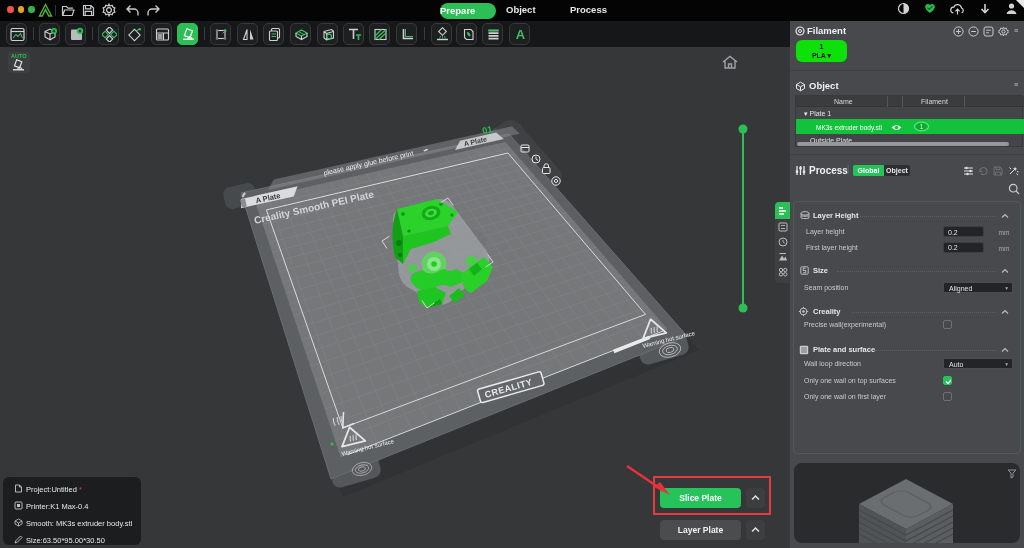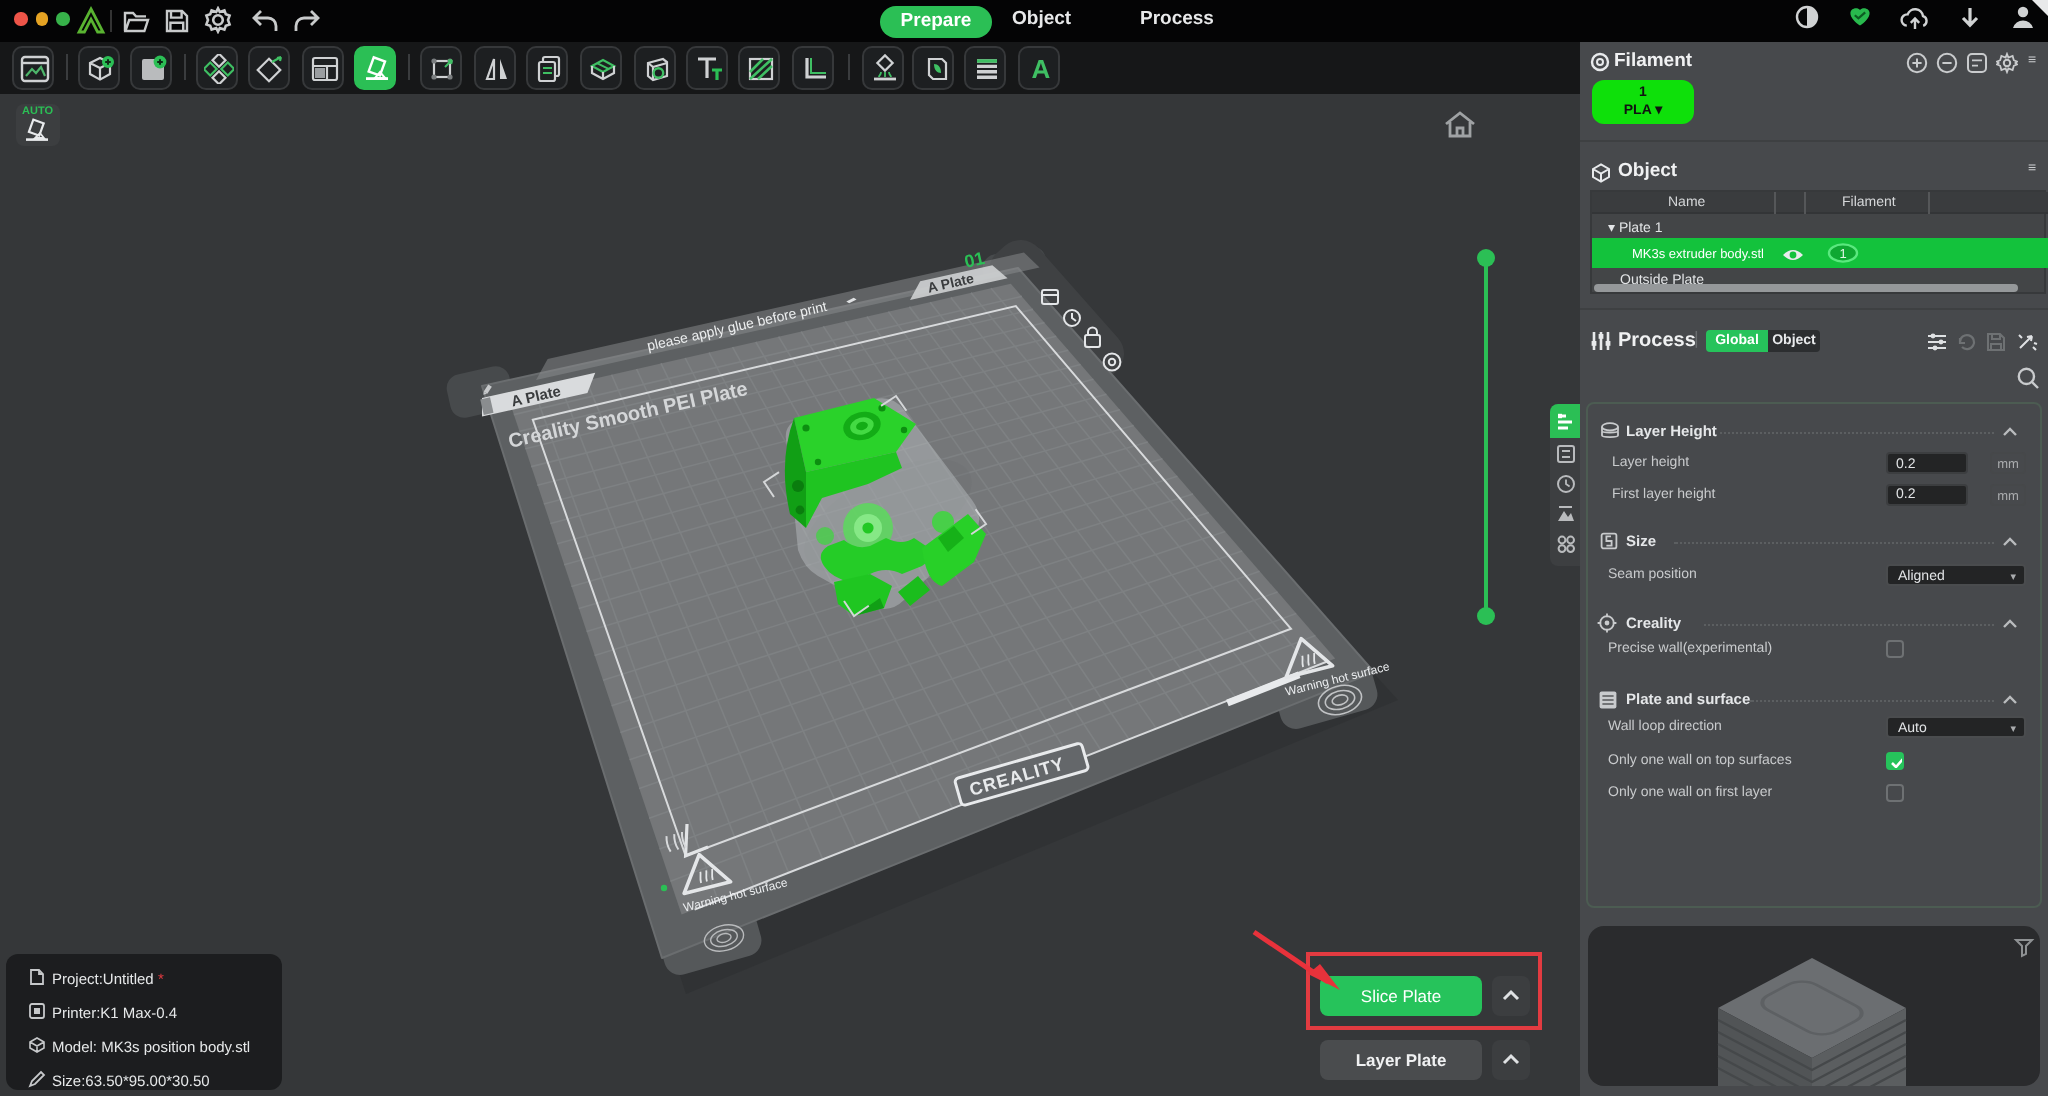--- a/index.html
+++ b/index.html
@@ -29,21 +29,21 @@
     </svg>
  <svg class="abs" style="left:102px;top:3px" width="14" height="14" viewBox="0 0 14 14">
       <path d="M7 4.6 A2.4 2.4 0 1 0 7 9.4 A2.4 2.4 0 1 0 7 4.6 M7 1.2 L7.9 3 L10.2 2.2 L10.9 4.1 L12.8 4.8 L12 7 L12.8 9.2 L10.9 9.9 L10.2 11.8 L7.9 11 L7 12.8 L6.1 11 L3.8 11.8 L3.1 9.9 L1.2 9.2 L2 7 L1.2 4.8 L3.1 4.1 L3.8 2.2 L6.1 3 Z" fill="none" stroke="#c8cacb" stroke-width="1.3"></path>
     </svg>
  <svg class="abs" style="left:125px;top:4px" width="15" height="13" viewBox="0 0 15 13">
       <path d="M5.5 1.5 L2 5 L5.5 8.5 M2 5 H9 A4 4 0 0 1 13 9 V11.5" fill="none" stroke="#c8cacb" stroke-width="1.4"></path>
     </svg>
  <svg class="abs" style="left:146px;top:4px" width="15" height="13" viewBox="0 0 15 13">
       <path d="M9.5 1.5 L13 5 L9.5 8.5 M13 5 H6 A4 4 0 0 0 2 9 V11.5" fill="none" stroke="#c8cacb" stroke-width="1.4"></path>
     </svg>
- <div class="abs" style="left:440px;top:2.5px;width:56px;height:16px;background:#2bbf55;border-radius:8px;text-align:center;line-height:16px;color:#fff;font-size:9.5px;font-weight:bold">Prepare</div>
+ <div class="abs" style="left:440px;top:2.5px;width:56px;height:16px;background:#2bbf55;border-radius:8px;line-height:16px;color:#fff;font-size:9.5px;font-weight:bold">Prepare</div>
  <div class="abs" style="left:506px;top:4px;color:#e8e9ea;font-size:9.5px;font-weight:bold">Object</div>
  <div class="abs" style="left:570px;top:4px;color:#e8e9ea;font-size:9.5px;font-weight:bold">Process</div>
  <svg class="abs" style="left:897px;top:2px" width="13" height="13" viewBox="0 0 13 13">
       <circle cx="6.5" cy="6.5" r="5" fill="none" stroke="#d0d2d3" stroke-width="1.2"></circle>
       <path d="M6.5 1.5 A5 5 0 0 1 6.5 11.5 Z" fill="#d0d2d3"></path>
     </svg>
  <svg class="abs" style="left:924px;top:2.5px" width="12" height="12" viewBox="0 0 12 12">
       <path d="M6 2 C7 0.5 10.5 0.8 10.8 3.4 C11 5.8 8 8.6 6 9.8 C4 8.6 1 5.8 1.2 3.4 C1.5 0.8 5 0.5 6 2 Z" fill="#28b94d"></path>
       <path d="M3.4 4.6 L5.2 6.2 L8.6 3.2" fill="none" stroke="#0c5c22" stroke-width="1.1"></path>
     </svg>
@@ -427,28 +427,28 @@
     </svg>
  <div class="abs" style="left:23px;top:7.5px">Project:Untitled<span style="color:#e23b41"> *</span></div>
  <svg class="abs" style="left:11px;top:24px" width="9" height="9" viewBox="0 0 9 9">
       <rect x="1" y="1" width="7" height="7" rx="1" fill="none" stroke="#c6c8ca" stroke-width="0.9"></rect>
       <rect x="3" y="3" width="3" height="3" fill="#c6c8ca"></rect>
     </svg>
  <div class="abs" style="left:23px;top:24.5px">Printer:K1 Max-0.4</div>
  <svg class="abs" style="left:11px;top:41px" width="9" height="9" viewBox="0 0 9 9">
       <path d="M1 3 L4.5 1 L8 3 L8 6 L4.5 8 L1 6 Z M1 3 L4.5 5 L8 3 M4.5 5 V8" fill="none" stroke="#c6c8ca" stroke-width="0.8"></path>
     </svg>
- <div class="abs" style="left:23px;top:41.5px">Model: MK3s position body.stl</div>
+ <div class="abs" style="left:23px;top:41.5px">Smooth: MK3s extruder body.stl</div>
  <svg class="abs" style="left:11px;top:58px" width="9" height="9" viewBox="0 0 9 9">
       <path d="M1 8 L2 5.5 L6.5 1 L8 2.5 L3.5 7 Z" fill="none" stroke="#c6c8ca" stroke-width="0.9"></path>
     </svg>
  <div class="abs" style="left:23px;top:58.5px">Size:63.50*95.00*30.50</div>
 </div>
 
-<div class="abs" style="left:660px;top:488px;width:81px;height:20px;background:#26c35b;border-radius:4px;text-align:center;line-height:20px;color:#fff;font-size:8.5px;font-weight:normal">Slice Plate</div>
+<div class="abs" style="left:660px;top:488px;width:81px;height:20px;background:#26c35b;border-radius:4px;text-align:center;line-height:20px;color:#fff;font-size:8.5px;font-weight:bold">Slice Plate</div>
 <div class="abs" style="left:746px;top:488px;width:19px;height:20px;background:#3c3e40;border-radius:4px">
     <svg class="abs" style="left:5px;top:6px" width="9" height="8" viewBox="0 0 9 8">
       <path d="M1 5.5 L4.5 2 L8 5.5" fill="none" stroke="#dfe1e3" stroke-width="1.5"></path>
     </svg>
   </div>
 <div class="abs" style="left:660px;top:520px;width:81px;height:20px;background:#4a4c4e;border-radius:4px;text-align:center;line-height:20px;color:#f0f1f2;font-size:8.5px;font-weight:bold">Layer Plate</div>
 <div class="abs" style="left:746px;top:520px;width:19px;height:20px;background:#3c3e40;border-radius:4px">
     <svg class="abs" style="left:5px;top:6px" width="9" height="8" viewBox="0 0 9 8">
       <path d="M1 5.5 L4.5 2 L8 5.5" fill="none" stroke="#dfe1e3" stroke-width="1.5"></path>
     </svg>

